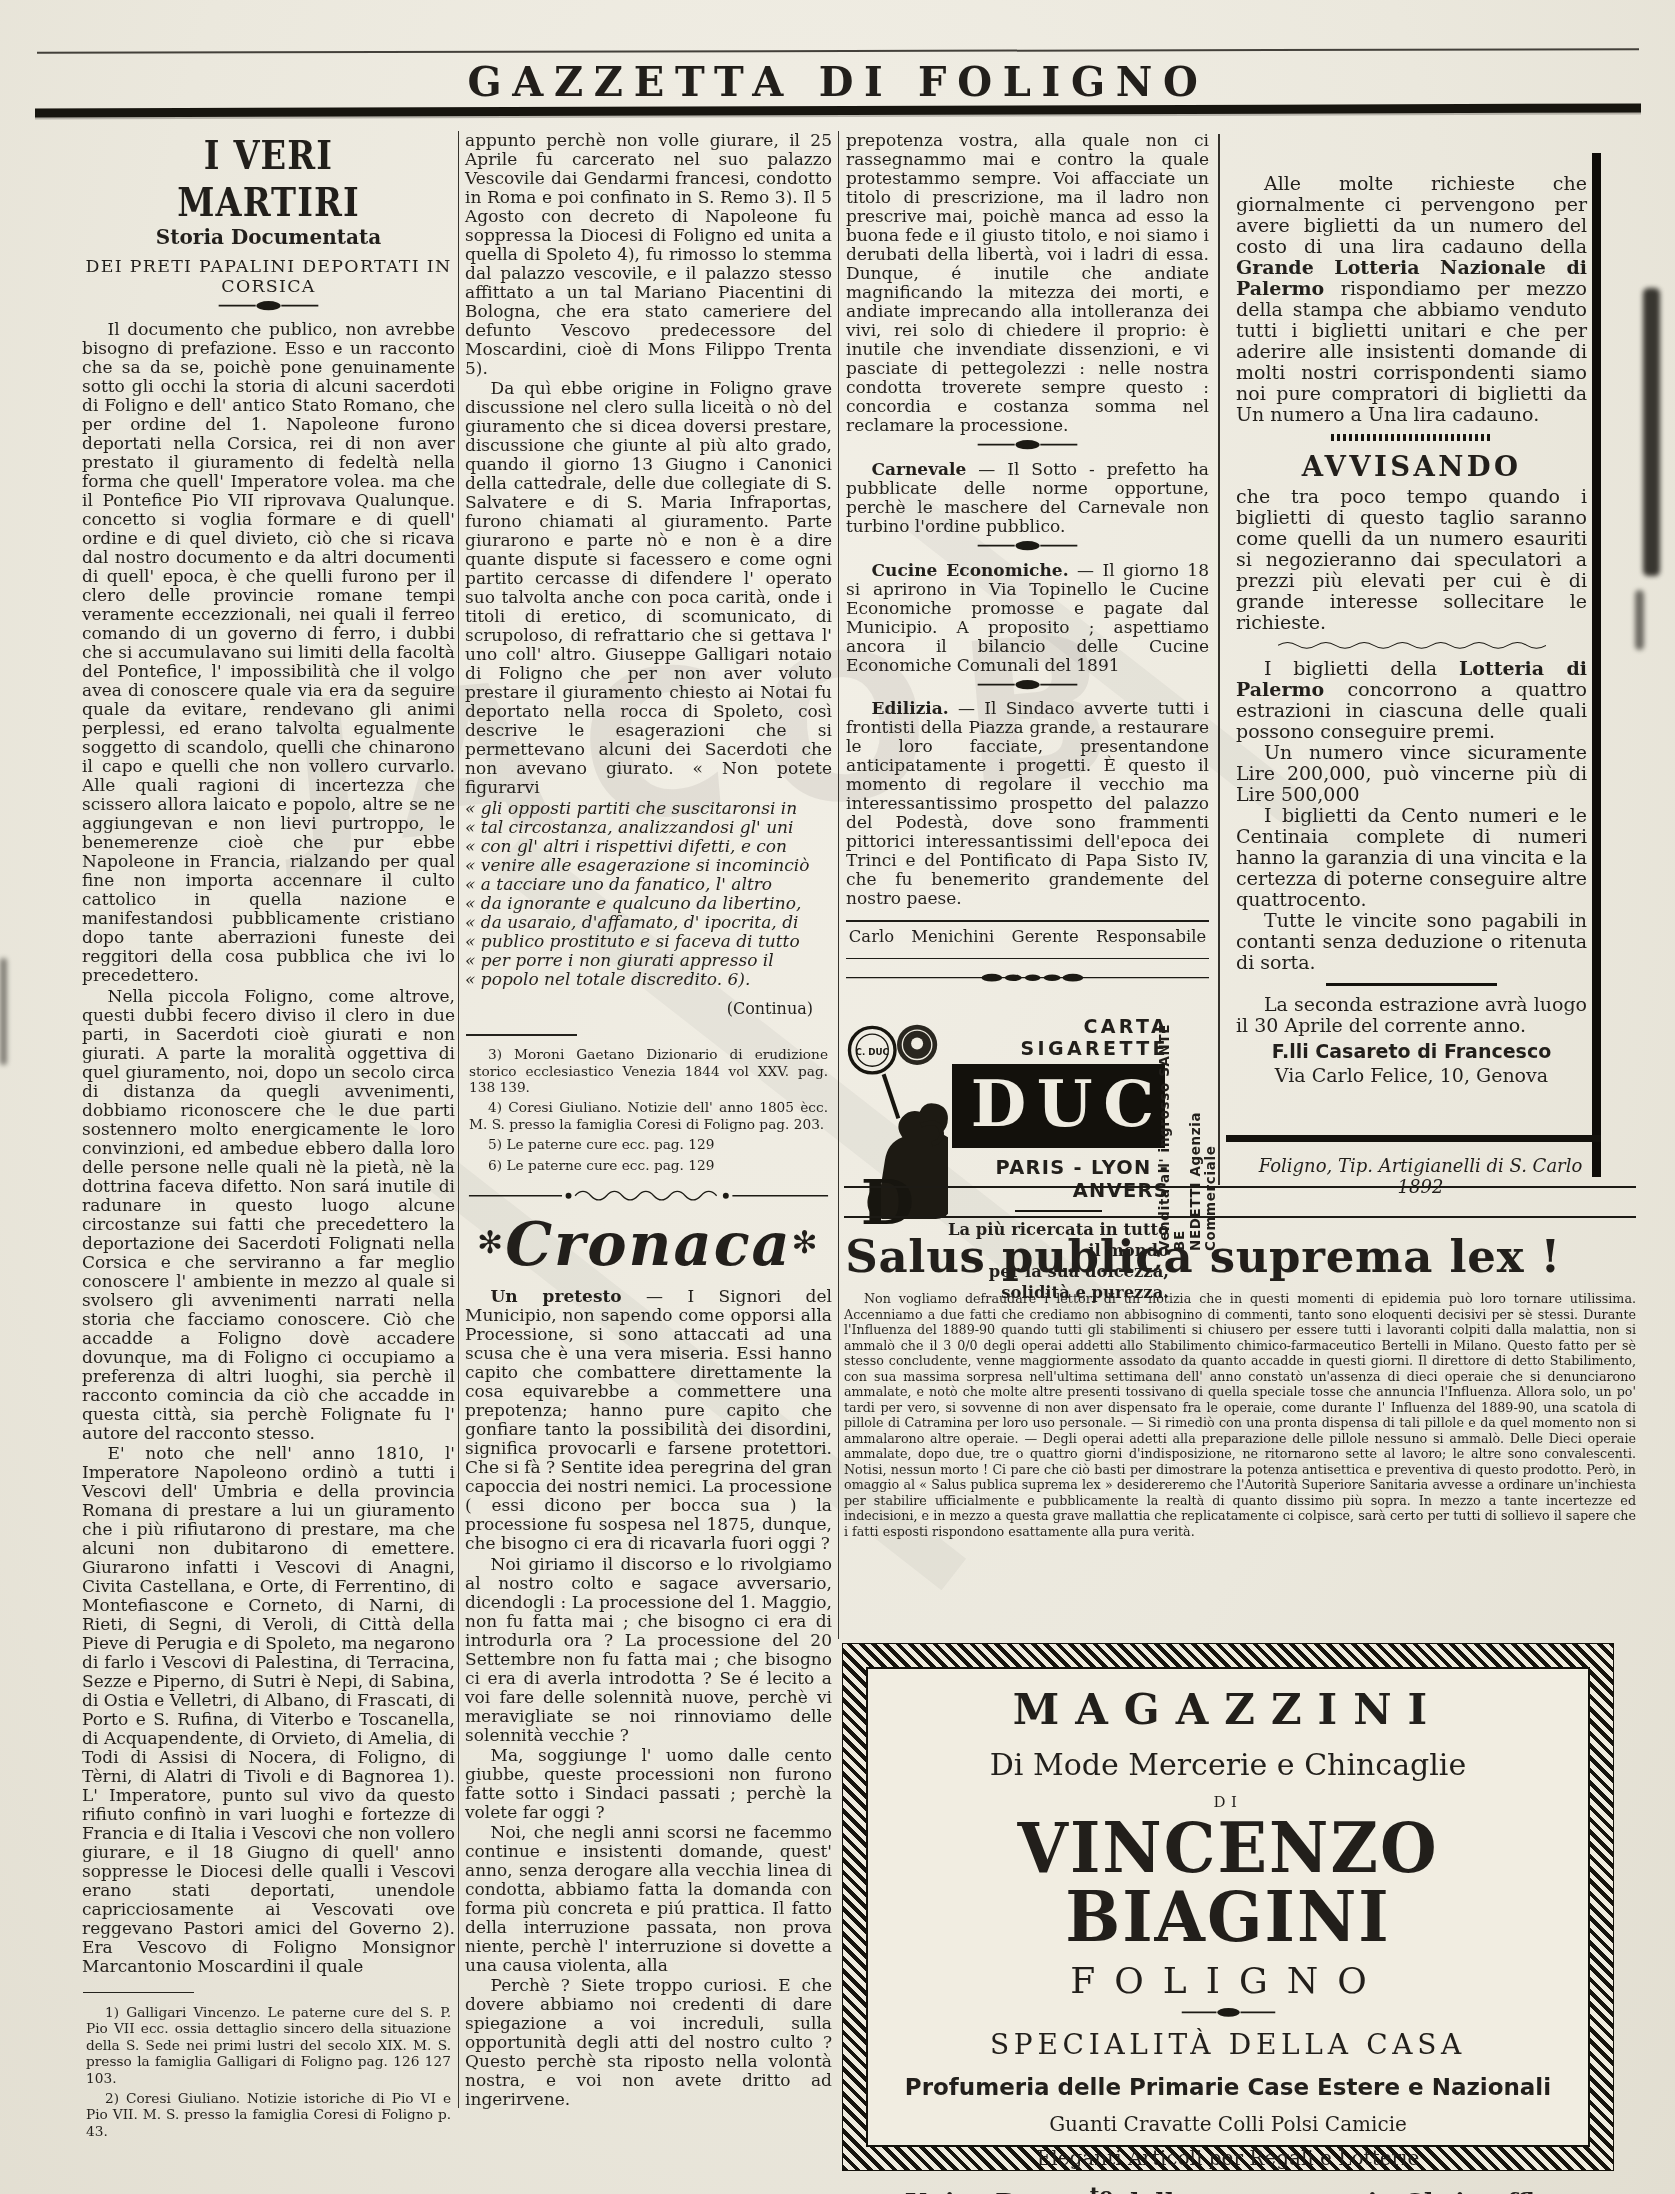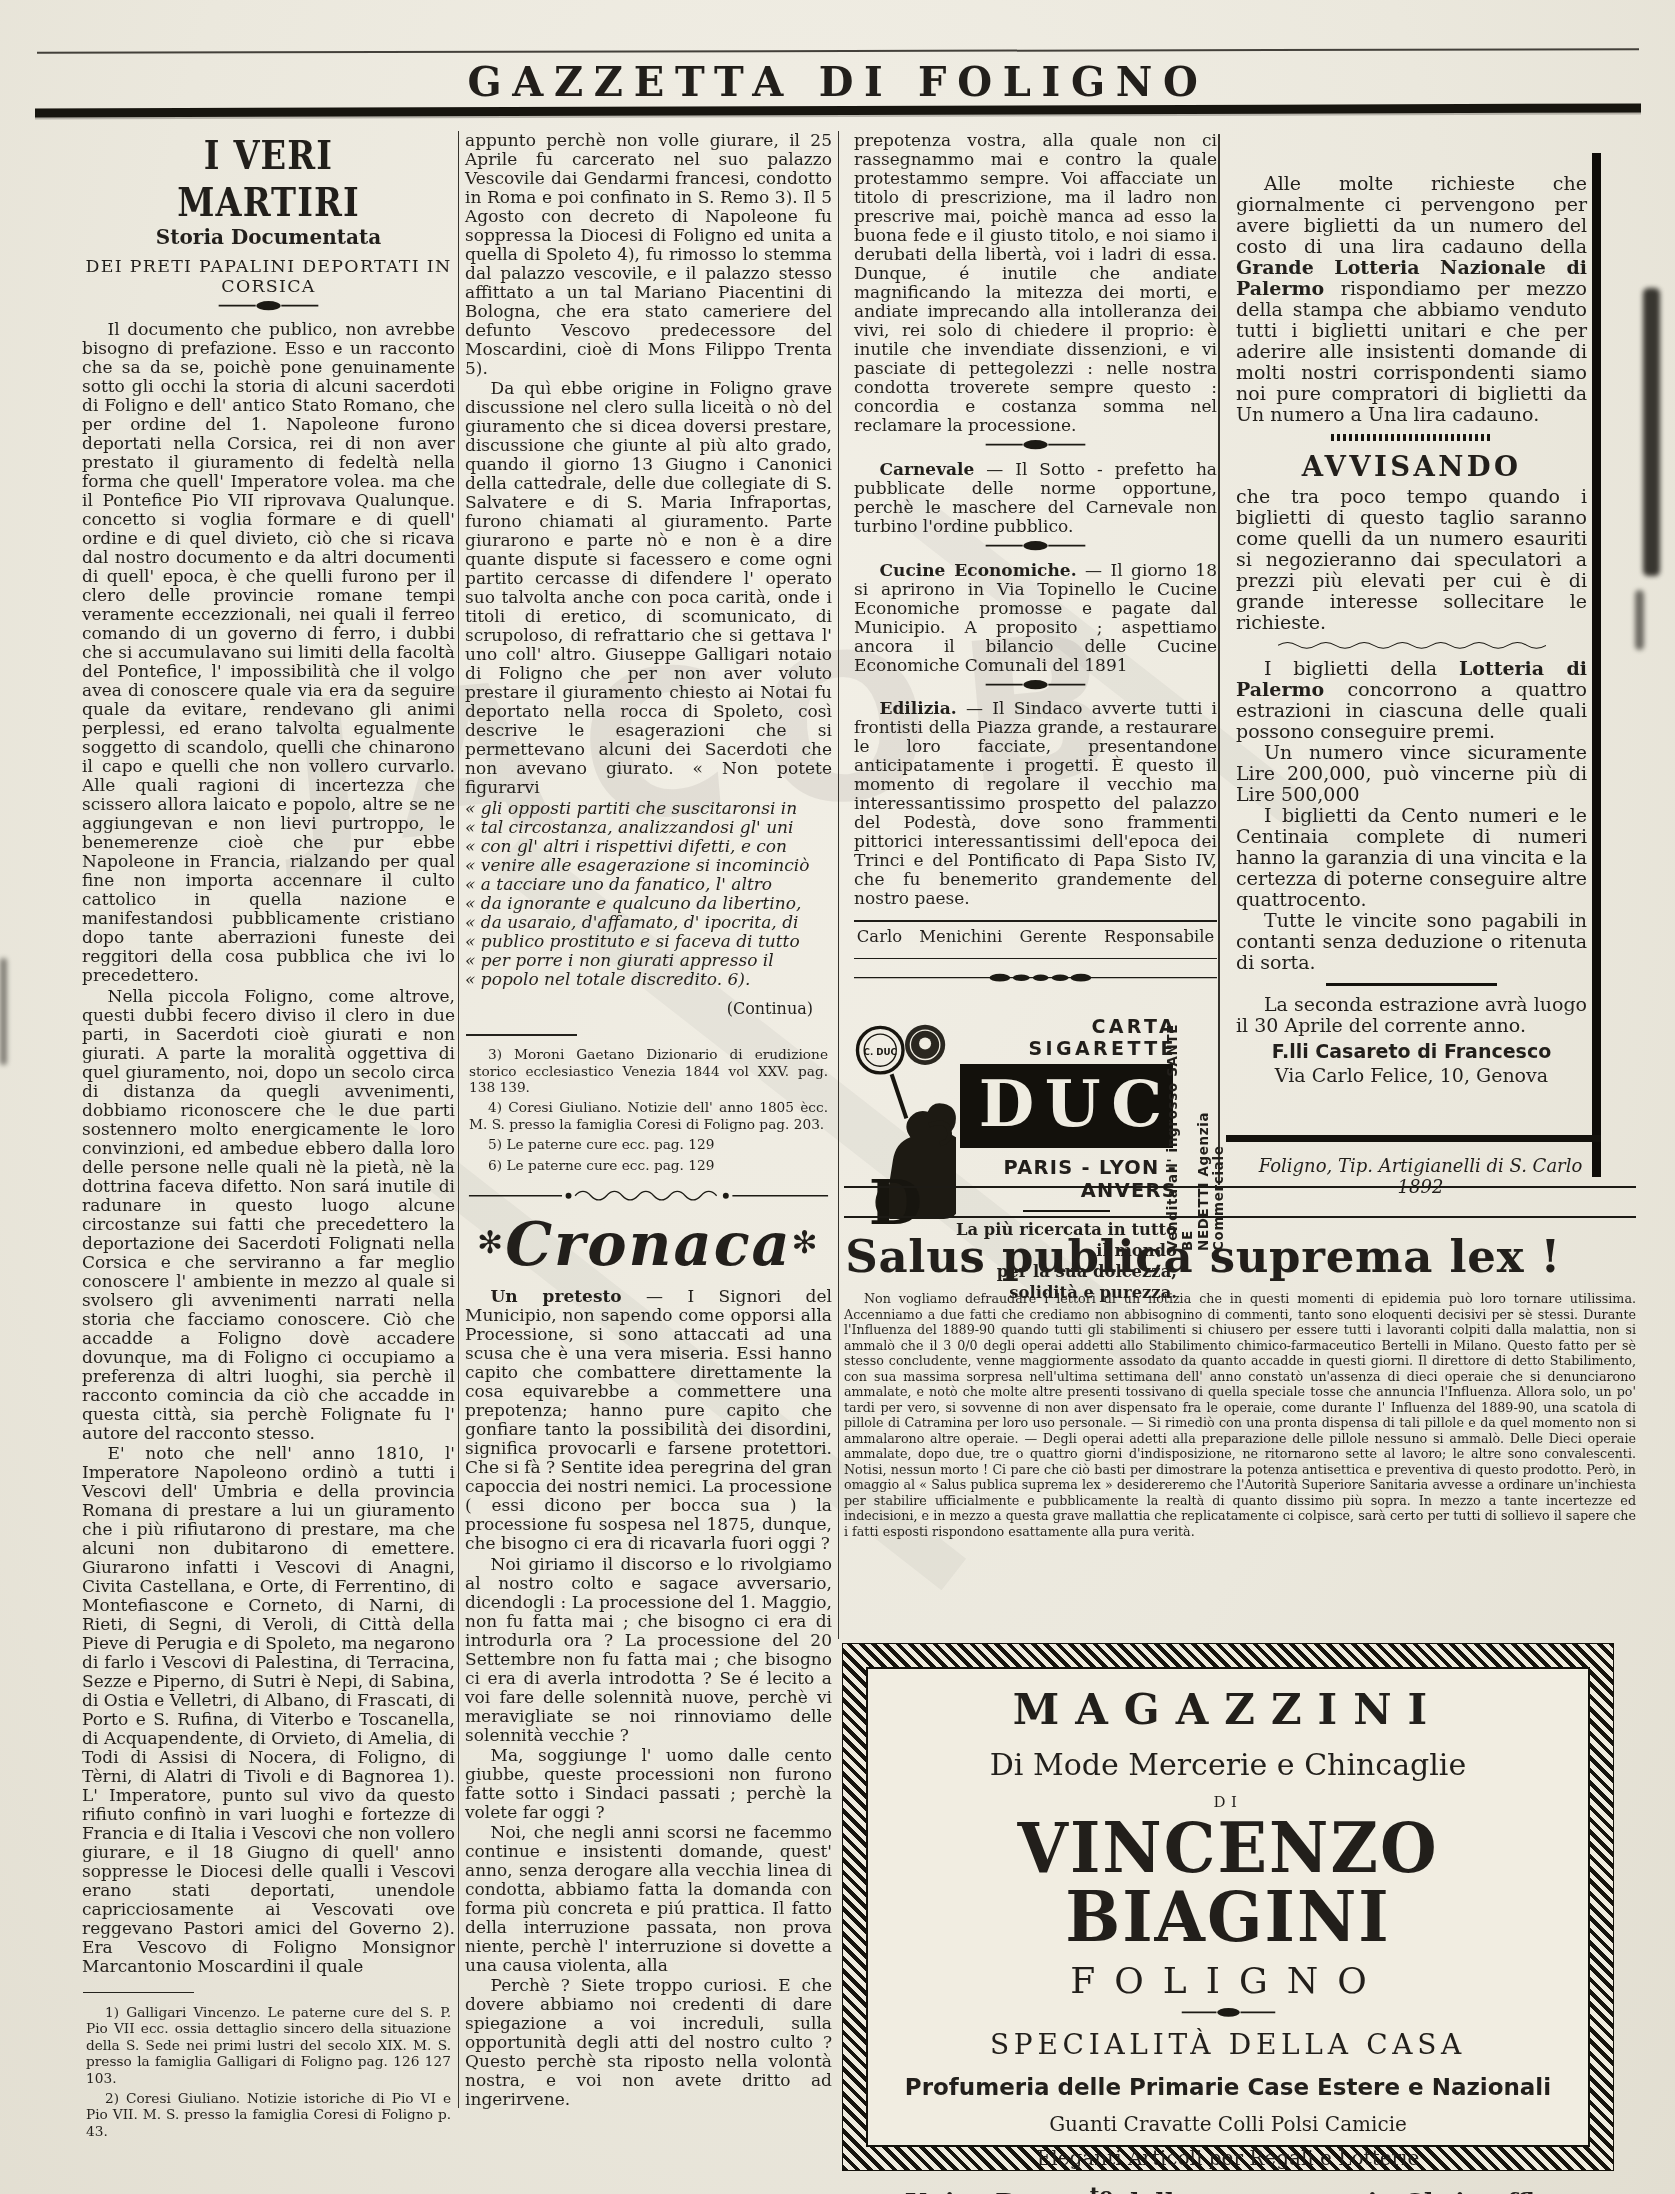--- a/index.html
+++ b/index.html
@@ -9,21 +9,21 @@
   
   .mast-thin{position:absolute;left:37px;top:50px;width:1602px;height:2px;background:#43403a;transform:rotate(-0.12deg);}
   .mast-title{position:absolute;left:0;top:58px;width:1676px;text-align:center;
     font-size:40px;font-weight:bold;letter-spacing:10.7px;transform:scaleY(1.02);}
   .mast-thick{position:absolute;left:35px;top:106px;width:1606px;height:8.7px;background:#17150f;transform:rotate(-0.18deg);
     box-shadow:0 2px 0 rgba(23,21,15,.25);}
   
   .col{position:absolute;top:131px;}
   #col1{left:82px;width:373px;}
   #col2{left:465px;width:367px;}
-  #col3{left:846px;width:363px;margin-left:8px;}
+  #col3{left:846px;width:363px;}
   #col4{left:1236px;width:351px;top:173px;}
   .bt p{margin:0 0 1.3px 0;text-indent:25.5px;text-align:justify;font-size:17px;line-height:19px;}
   .lead{font-weight:bold;}
   
   .a1-title{font-size:40px;font-weight:bold;text-align:center;margin:0;transform:scaleX(.84);letter-spacing:1.3px;}
   .a1-sub{font-size:20px;font-weight:bold;text-align:center;margin:0;}
   .a1-kicker{font-size:17.4px;text-align:center;letter-spacing:1.3px;margin:6.7px 0 0;}
   .orn-center{display:block;margin:4px auto 9.4px;}
   
   .fn-rule{width:111px;height:1.3px;background:#23211c;margin:16px 0 10.7px 1.3px;}

